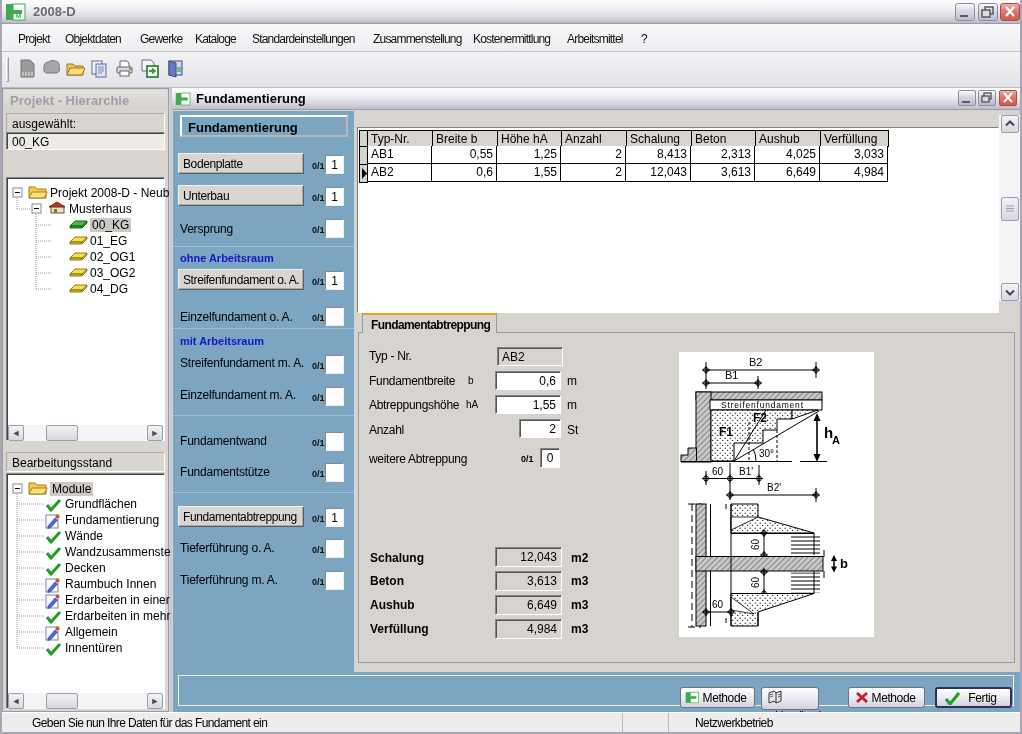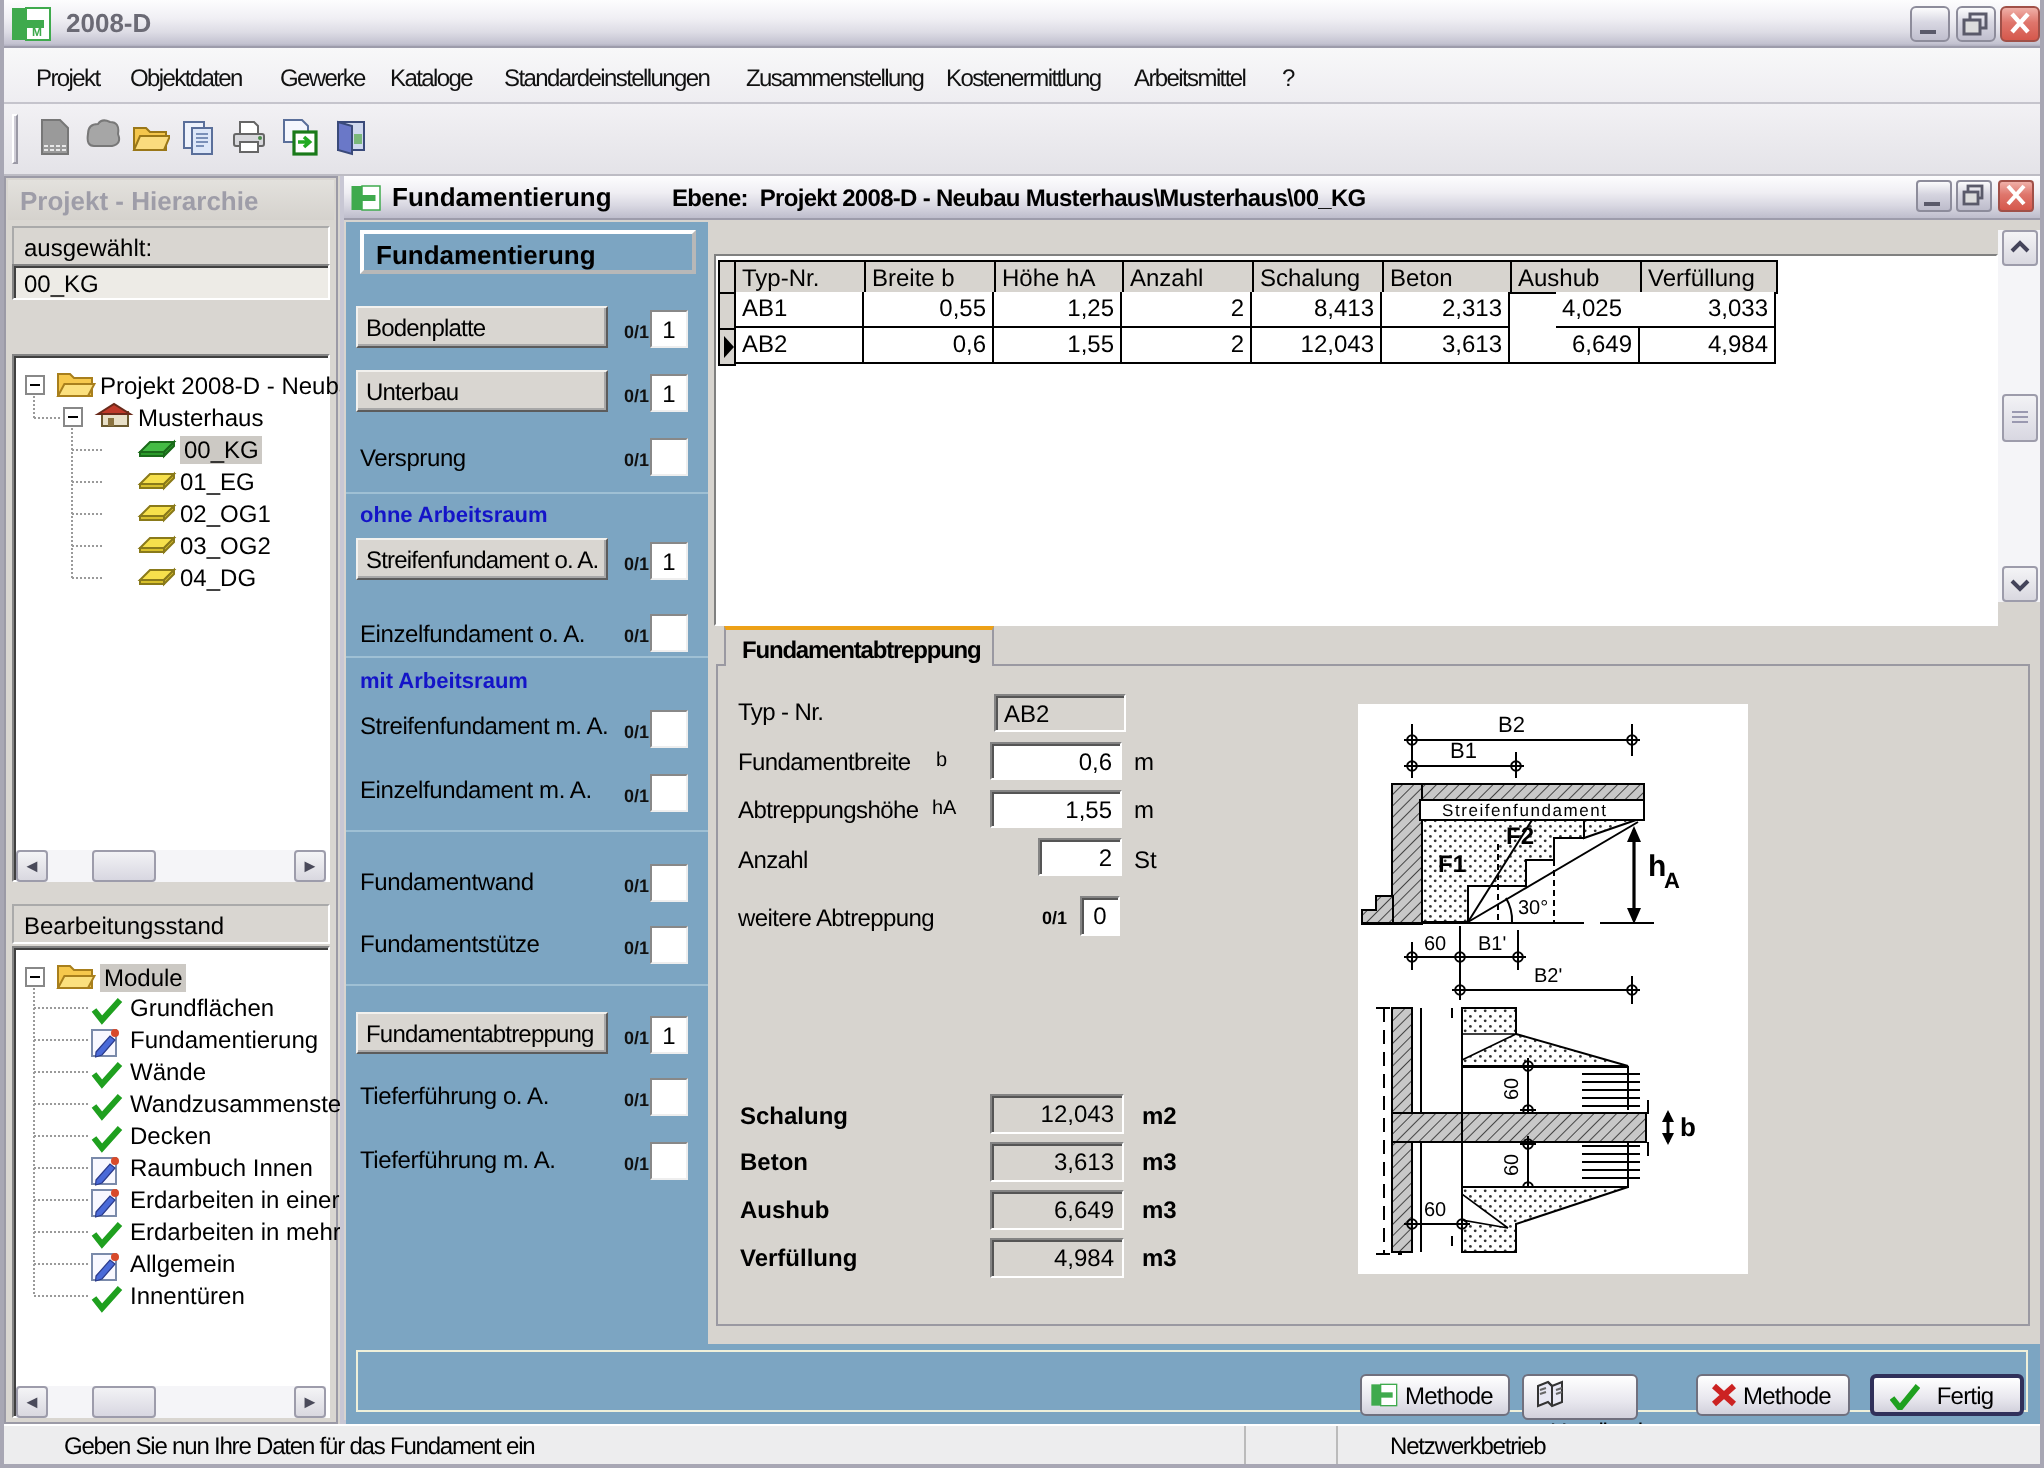--- a/index.html
+++ b/index.html
@@ -262,21 +262,20 @@
 </div>
 
 <div class="abs" id="iwin">
   <div id="ititle">
     <svg class="abs" style="left:3px;top:3px" width="18" height="16" viewBox="0 0 24 18">
         <rect x="1" y="1" width="7" height="16" fill="#3faa4d"></rect>
         <rect x="8" y="1" width="12" height="16" fill="#fff" stroke="#3faa4d"></rect>
         <rect x="8" y="7" width="9" height="4" fill="#3faa4d"></rect>
       </svg>
     <span class="t1">Fundamentierung</span>
-    <span class="t2">Ebene:&nbsp; Projekt 2008-D - Neubau Musterhaus\Musterhaus\00_KG</span>
     <div class="iwbtn" style="left:786px"><svg width="16" height="14">
           <rect x="3" y="10" width="8" height="2" fill="#5a5a6a"></rect>
         </svg></div>
     <div class="iwbtn" style="left:806px"><svg width="16" height="14">
           <rect x="5" y="2" width="7" height="6" fill="none" stroke="#5a5a6a" stroke-width="1.4"></rect>
           <rect x="3" y="5" width="7" height="6" fill="#ddd" stroke="#5a5a6a" stroke-width="1.4"></rect>
         </svg></div>
     <div class="iwbtn close" style="left:827px"><svg width="16" height="14">
           <path d="M4 2 L12 11 M12 2 L4 11" stroke="#fff" stroke-width="2"></path>
         </svg></div>
@@ -341,21 +340,21 @@
         <svg style="position:absolute;left:1px;top:2px" width="7" height="14">
           <path d="M1 1 l5 5.5 l-5 5.5 z" fill="#000"></path>
         </svg>
       </div>
     <div class="dcell" style="left:9px;top:18px;width:65px;border-left:1px solid #000">AB1</div>
     <div class="dcell" style="left:74px;top:18px;width:65px;text-align:right">0,55</div>
     <div class="dcell" style="left:139px;top:18px;width:64px;text-align:right">1,25</div>
     <div class="dcell" style="left:203px;top:18px;width:65px;text-align:right">2</div>
     <div class="dcell" style="left:268px;top:18px;width:65px;text-align:right">8,413</div>
     <div class="dcell" style="left:333px;top:18px;width:64px;text-align:right">2,313</div>
-    <div class="dcell" style="left:420px;top:18px;width:65px;">4,025</div>
+    <div class="dcell" style="left:397px;top:18px;width:65px;text-align:right">4,025</div>
     <div class="dcell" style="left:462px;top:18px;width:68px;text-align:right">3,033</div>
     <div class="dcell" style="left:9px;top:36px;width:65px;border-left:1px solid #000">AB2</div>
     <div class="dcell" style="left:74px;top:36px;width:65px;text-align:right">0,6</div>
     <div class="dcell" style="left:139px;top:36px;width:64px;text-align:right">1,55</div>
     <div class="dcell" style="left:203px;top:36px;width:65px;text-align:right">2</div>
     <div class="dcell" style="left:268px;top:36px;width:65px;text-align:right">12,043</div>
     <div class="dcell" style="left:333px;top:36px;width:64px;text-align:right">3,613</div>
     <div class="dcell" style="left:397px;top:36px;width:65px;text-align:right">6,649</div>
     <div class="dcell" style="left:462px;top:36px;width:68px;text-align:right">4,984</div>
   </div>

